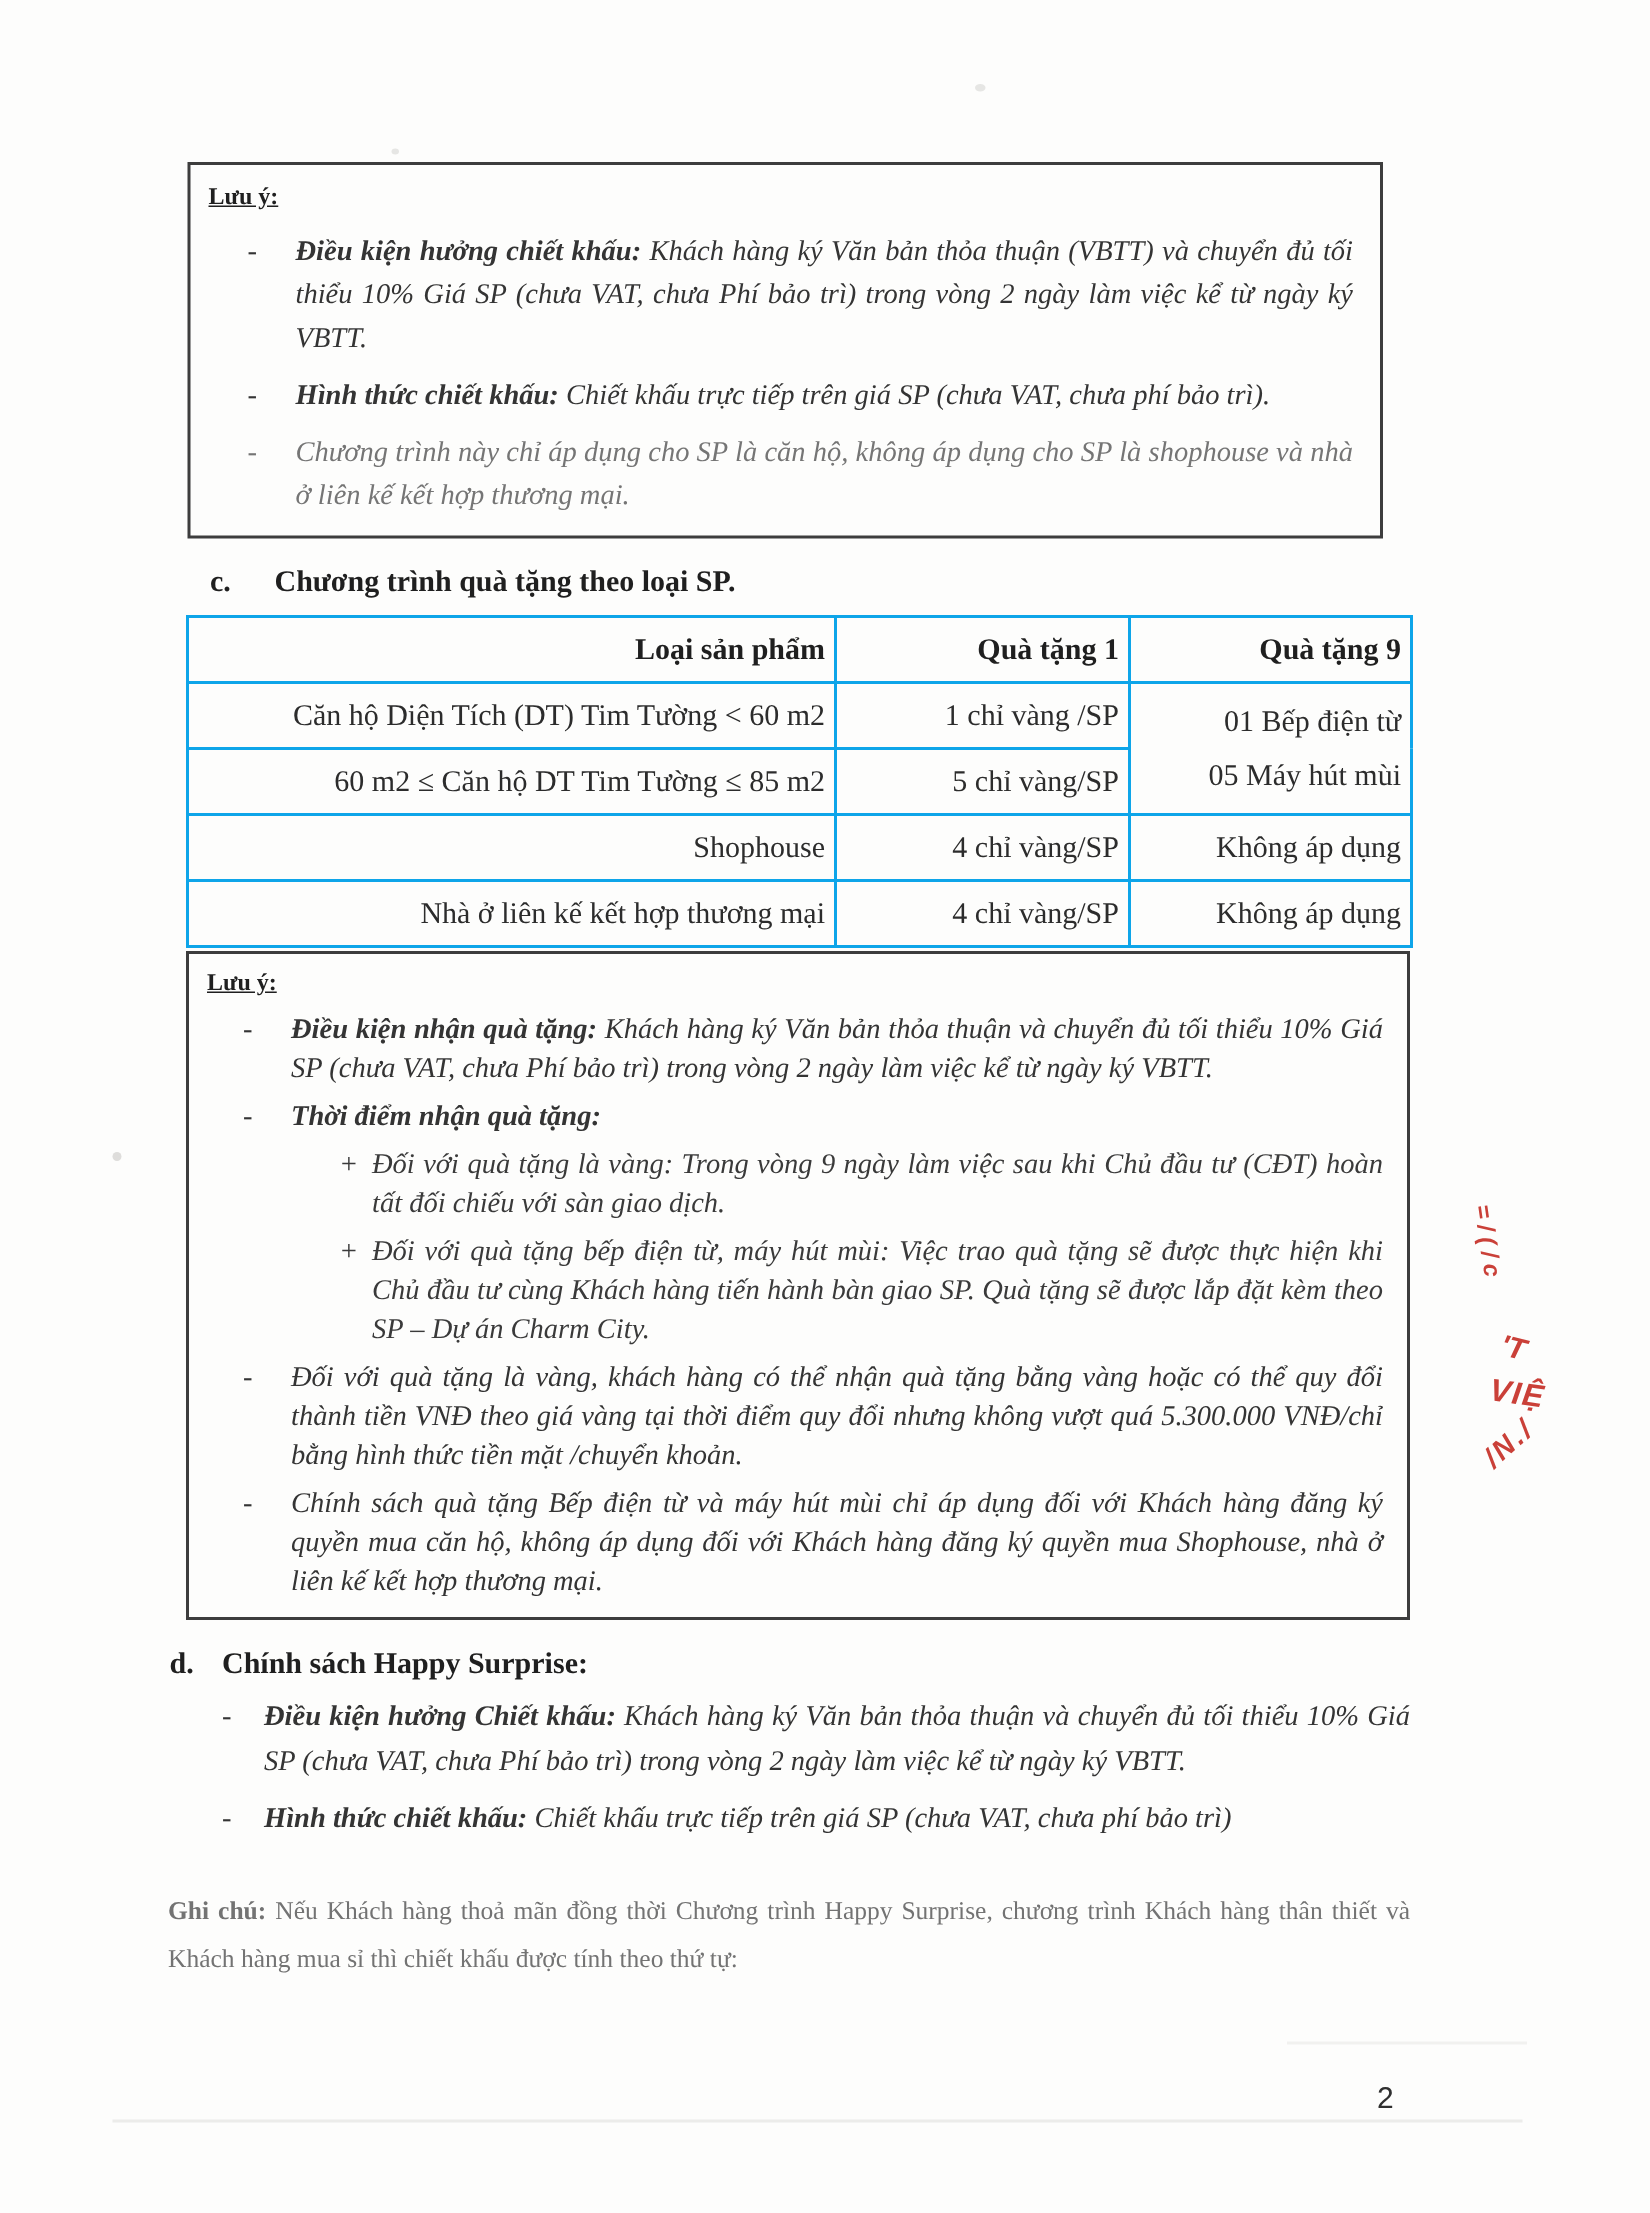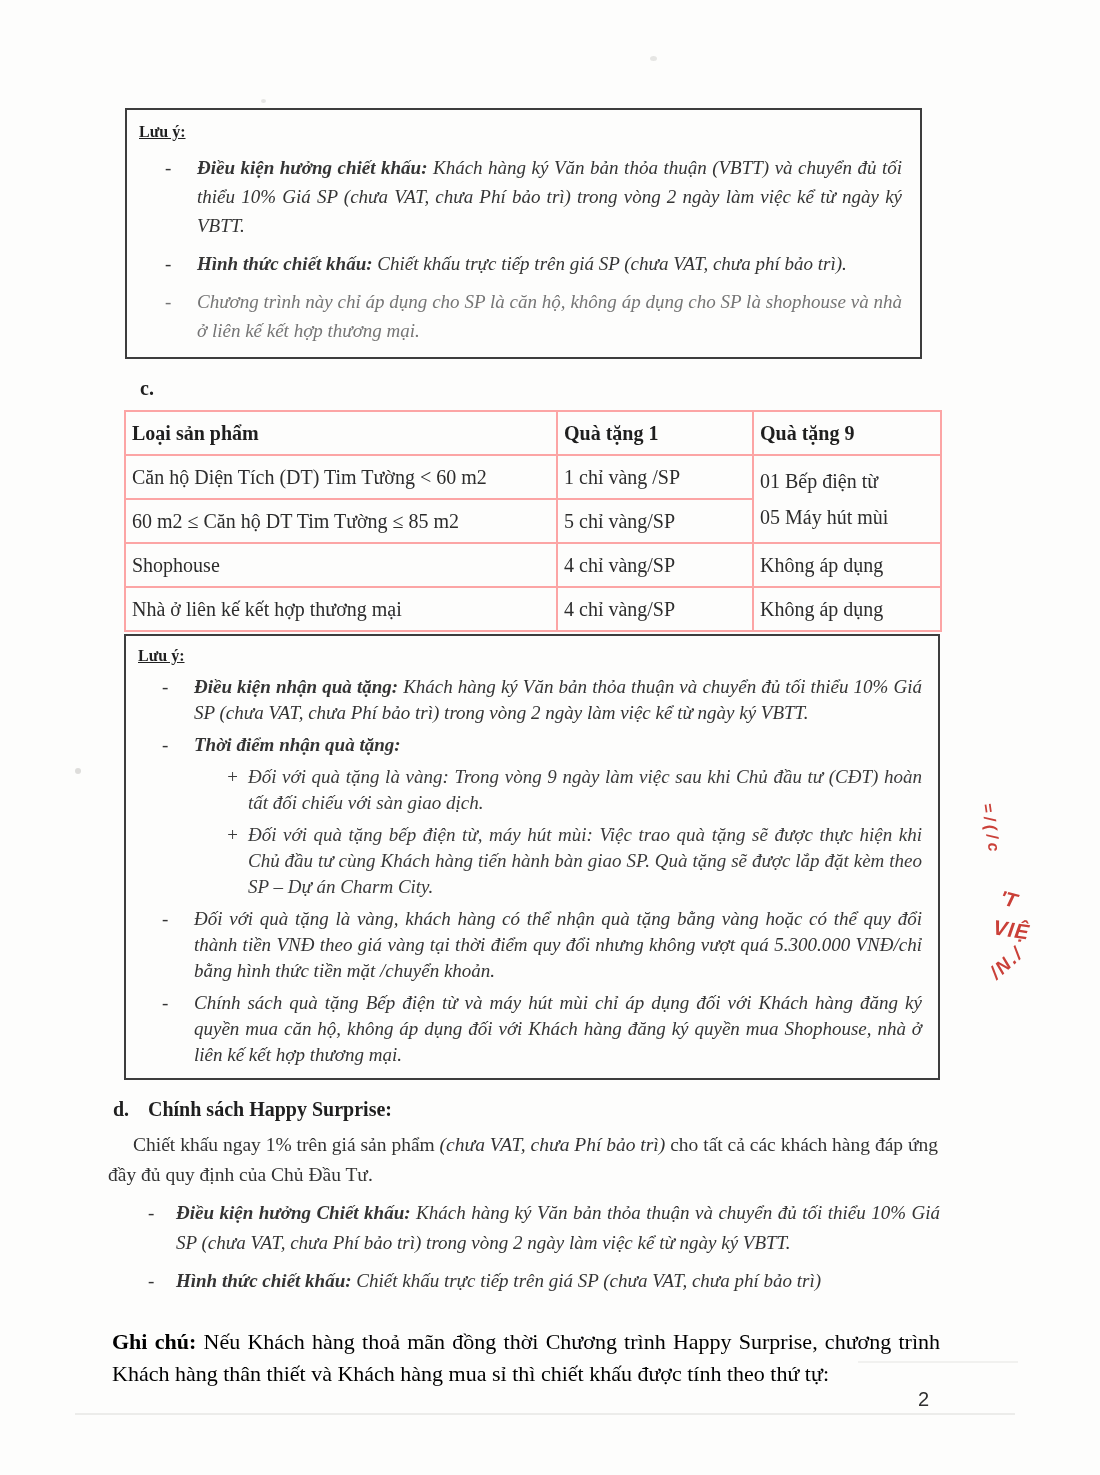--- a/index.html
+++ b/index.html
@@ -49,22 +49,22 @@
 
   
   table.gift-table {
     border-collapse:collapse;
     margin:9px 0 0 24px;
     width:816px;
     font-size:20px; color:#2c2c2c;
     table-layout:fixed;
   }
   .gift-table th, .gift-table td {
-    border:2px solid #fca5a5;
-    text-align:left; vertical-align:middle;
+    border:2px solid #0ea5e9;
+    text-align:right; vertical-align:middle;
     padding:3px 6px; height:36px;
     font-weight:normal;
   }
   .gift-table th { font-weight:bold; color:#1f1f1f; }
   .col-product { width:432px; }
   .col-gift1 { width:196px; }
   .col-gift2 { width:188px; }
   .merged-cell div { line-height:36px; }
 
   
@@ -73,22 +73,22 @@
     font-size:19.5px; line-height:30px;
     text-align:justify; text-indent:25px; color:#333;
   }
   .intro .ital { font-style:italic; }
   .d-bullet { display:flex; margin:8px 0 0 48px; font-style:italic; font-size:19px; line-height:30px; text-align:justify; color:#343434; }
   .d-bullet .marker { flex:none; width:28px; }
   .d-bullet .btext { flex:1; }
 
   .footnote {
     margin:30px 0 0 12px; width:828px;
-    font-size:22px; line-height:32px;
-    text-align:justify; color:#000000;
+    font-size:17px; line-height:32px;
+    text-align:justify; color:#737373;
   }
   .footnote .lead-plain { font-weight:bold; }
 
   
   .page-number {
     position:absolute; left:918px; top:1388px;
     font-family:"Liberation Sans","DejaVu Sans",sans-serif;
     font-size:20px; color:#2f2f2f;
   }
 
@@ -128,20 +128,21 @@
       </div>
 
       <div class="bullet b3sp faded">
         <span class="marker">-</span>
         <span class="btext"><span>Chương trình này chỉ áp dụng cho SP là căn hộ, không áp dụng cho SP là shophouse và nhà ở liên kế kết hợp thương mại.</span></span>
       </div>
     </div>
 
     <div class="sec-head sec-head-c">
       <span class="sec-label">c.</span>
+      <span>Chương trình quà tặng theo loại SP.</span>
     </div>
 
     <table class="gift-table">
       <colgroup>
         <col class="col-product">
           <col class="col-gift1">
           <col class="col-gift2">
       </colgroup>
       <tbody>
         <tr>
@@ -206,21 +207,20 @@
         <span class="marker">-</span>
         <span class="btext">Chính sách quà tặng Bếp điện từ và máy hút mùi chỉ áp dụng đối với Khách hàng đăng ký quyền mua căn hộ, không áp dụng đối với Khách hàng đăng ký quyền mua Shophouse, nhà ở liên kế kết hợp thương mại.</span>
       </div>
     </div>
 
     <div class="sec-head sec-head-d">
       <span class="sec-label">d.</span>
       <span>Chính sách Happy Surprise:</span>
     </div>
 
-    <div class="intro"><span>Chiết khấu ngay 1% trên giá sản phẩm </span><span class="ital">(chưa VAT, chưa Phí bảo trì)</span><span> cho tất cả các khách hàng đáp ứng đầy đủ quy định của Chủ Đầu Tư.</span></div>
 
     <div class="d-bullet">
       <span class="marker">-</span>
       <span class="btext"><span class="lead">Điều kiện hưởng Chiết khấu: </span><span>Khách hàng ký Văn bản thỏa thuận và chuyển đủ tối thiểu 10% Giá SP (chưa VAT, chưa Phí bảo trì) trong vòng 2 ngày làm việc kể từ ngày ký VBTT.</span></span>
     </div>
 
     <div class="d-bullet">
       <span class="marker">-</span>
       <span class="btext"><span class="lead">Hình thức chiết khấu: </span><span>Chiết khấu trực tiếp trên giá SP (chưa VAT, chưa phí bảo trì)</span></span>
     </div>

